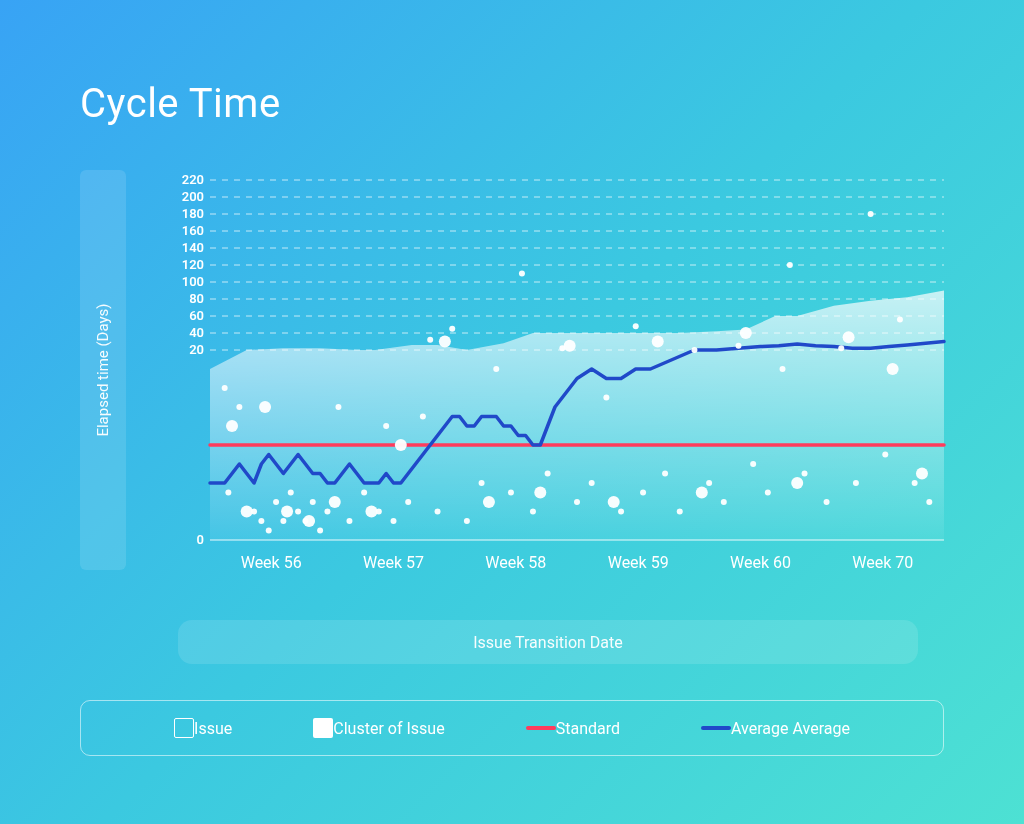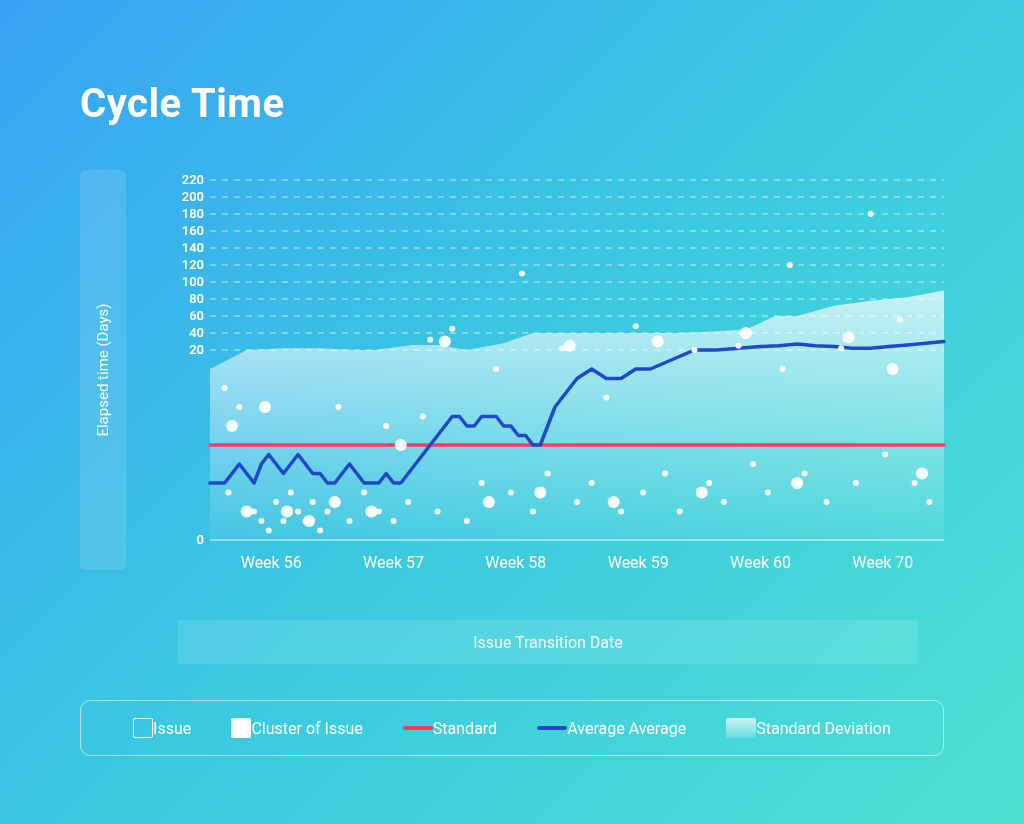--- a/index.html
+++ b/index.html
@@ -9,21 +9,21 @@
     background: linear-gradient(135deg, #38a3f5 0%, #3bc9e0 50%, #4de1d3 100%);
     color: #ffffff;
     position: relative;
     overflow: hidden;
   }
   .title {
     position: absolute;
     left: 80px;
     top: 80px;
     font-size: 40px;
-    font-weight: 700;
+    font-weight: 400;
     letter-spacing: .5px;
   }
   .chart-wrap {
     position: absolute;
     left: 80px;
     top: 170px;
     width: 864px;
     height: 430px;
   }
   .yaxis-label-pill {
@@ -51,21 +51,21 @@
     width: 794px;
     height: 430px;
     overflow: visible;
   }
   .xaxis-pill {
     position: absolute;
     left: 178px;
     top: 620px;
     width: 740px;
     height: 44px;
-    border-radius: 2px;
+    border-radius: 14px;
     background: rgba(255,255,255,0.12);
     display: flex;
     align-items: center;
     justify-content: center;
     font-size: 16px;
     color: rgba(255,255,255,0.95);
   }
   .legend {
     position: absolute;
     left: 80px;
@@ -262,17 +262,13 @@
     <span>Cluster of Issue</span>
   </div>
   <div class="item">
     <span class="swatch-line-red"></span>
     <span>Standard</span>
   </div>
   <div class="item">
     <span class="swatch-line-blue"></span>
     <span>Average Average</span>
   </div>
-  <div class="item">
-    <span class="swatch-band"></span>
-    <span>Standard Deviation</span>
-  </div>
 </div>
 
 </body></html>

